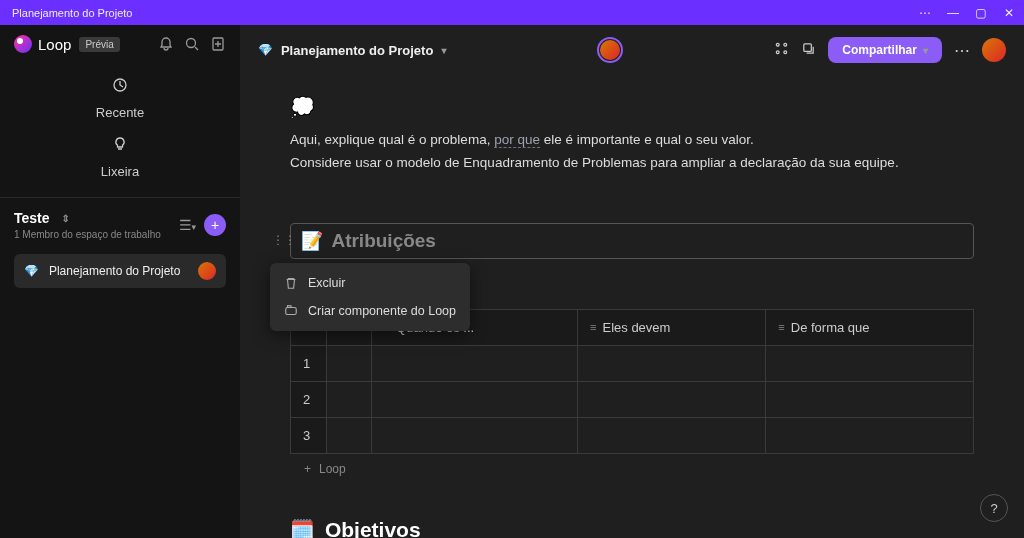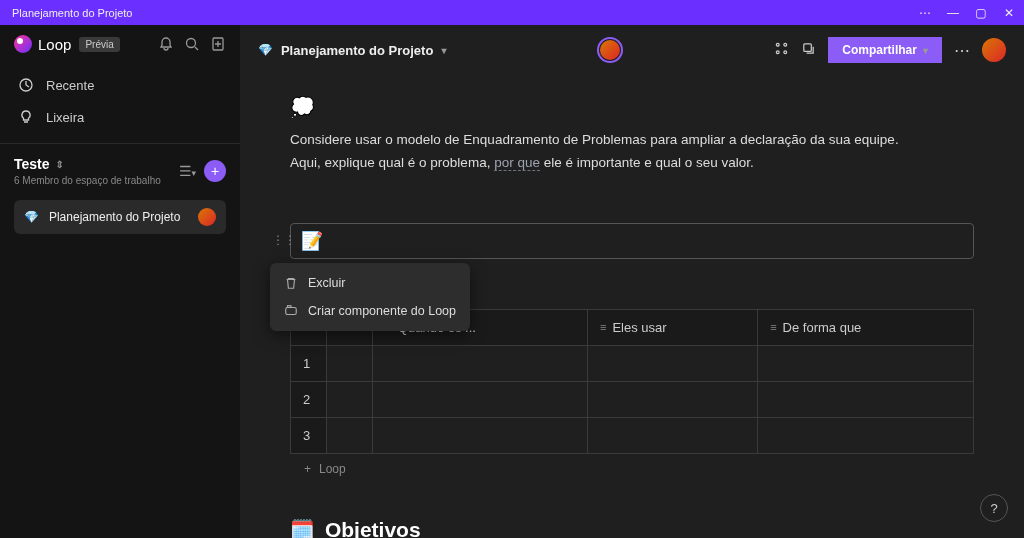--- a/index.html
+++ b/index.html
@@ -15,26 +15,26 @@
     .sidebar { width: 240px; background: #141414; display: flex; flex-direction: column; }
     .sidebar-header { display: flex; align-items: center; padding: 10px 14px; gap: 6px; }
     .logo-icon { width: 18px; height: 18px; background: linear-gradient(135deg, #ff3399, #6b2fff); border-radius: 50%; position: relative; }
     .logo-icon::after { content: ''; position: absolute; width: 6px; height: 6px; background: #fff; border-radius: 50%; top: 3px; left: 3px; }
     .logo-text { font-weight: normal; font-size: 15px; color: #fff; }
     .preview-badge { background: #3a3a3a; color: #ccc; font-size: 10px; padding: 2px 6px; border-radius: 3px; margin-left: 2px; }
     .sidebar-header-icons { margin-left: auto; display: flex; gap: 10px; }
     .header-icon { width: 16px; height: 16px; color: #999; cursor: pointer; }
     
     .sidebar-nav { padding: 6px 0; }
-    .nav-item { display: flex; align-items: center; padding: 8px 18px; gap: 12px; cursor: pointer; color: #ccc; font-size: 13px; }
+    .nav-item { display: flex; align-items: center; padding: 8px 18px; gap: 12px; cursor: pointer; color: #ccc; font-size: 13px; flex-direction: column; }
     .nav-icon { width: 16px; height: 16px; display: flex; align-items: center; justify-content: center; }
     
     .workspace { padding: 12px 14px; border-top: 1px solid #2a2a2a; margin-top: 4px; }
     .workspace-header { display: flex; align-items: center; justify-content: space-between; }
-    .workspace-name { font-size: 14px; font-weight: 600; color: #fff; display: flex; align-items: center; gap: 6px; }
+    .workspace-name { font-size: 14px; font-weight: 600; color: #fff; display: flex; align-items: center; gap: 12px; }
     .workspace-sub { font-size: 10px; color: #888; margin-top: 3px; }
     .workspace-controls { display: flex; gap: 8px; align-items: center; }
     .list-btn { color: #999; font-size: 14px; cursor: pointer; }
     .add-btn { width: 22px; height: 22px; background: #8b5cf6; border-radius: 50%; display: flex; align-items: center; justify-content: center; color: #fff; font-size: 14px; cursor: pointer; }
     
     .workspace-items { margin-top: 14px; }
     .workspace-item { display: flex; align-items: center; padding: 8px 10px; gap: 10px; background: #2a2a2a; border-radius: 6px; cursor: pointer; }
     .gem-icon { color: #00bbff; font-size: 12px; }
     .workspace-item-text { font-size: 12px; color: #eee; flex: 1; }
     .workspace-item-avatar { width: 18px; height: 18px; border-radius: 50%; background: linear-gradient(135deg, #d97706, #dc2626); }
@@ -44,21 +44,21 @@
     
     .main { flex: 1; background: #1f1f1f; display: flex; flex-direction: column; }
     .topbar { height: 50px; display: flex; align-items: center; padding: 0 18px; gap: 12px; }
     .topbar-title { display: flex; align-items: center; gap: 8px; font-size: 13px; font-weight: 600; color: #eee; cursor: pointer; }
     .chevron-down { font-size: 10px; color: #999; }
     .topbar-center { flex: 1; display: flex; justify-content: center; }
     .topbar-avatar-ring { width: 26px; height: 26px; border: 2px solid #8b5cf6; border-radius: 50%; display: flex; align-items: center; justify-content: center; }
     .topbar-avatar { width: 20px; height: 20px; border-radius: 50%; background: linear-gradient(135deg, #d97706, #dc2626); }
     .topbar-right { display: flex; align-items: center; gap: 12px; }
     .tb-icon { color: #ccc; cursor: pointer; font-size: 14px; }
-    .share-btn { background: #8b5cf6; color: #fff; padding: 6px 14px; border-radius: 0; font-size: 12px; font-weight: 600; cursor: pointer; display: flex; align-items: center; gap: 6px; }
+    .share-btn { background: #8b5cf6; color: #fff; padding: 6px 14px; border-radius: 8px; font-size: 12px; font-weight: 600; cursor: pointer; display: flex; align-items: center; gap: 6px; }
     .more-dots { color: #ccc; cursor: pointer; }
     .user-avatar { width: 24px; height: 24px; border-radius: 50%; background: linear-gradient(135deg, #d97706, #dc2626); cursor: pointer; }
     
     .content { flex: 1; padding: 20px 50px; overflow-y: auto; position: relative; }
     
     .section-heading { display: flex; align-items: center; gap: 10px; font-size: 21px; font-weight: bold; color: #fff; margin-bottom: 10px; }
     .section-emoji { font-size: 20px; }
     .section-text { font-size: 13.5px; color: #ddd; line-height: 1.7; }
     .linked { color: #9ca3af; border-bottom: 1px dashed #6b7280; }
     
@@ -146,21 +146,21 @@
       </div>
     </nav>
 
     <div class="workspace">
       <div class="workspace-header">
         <div>
           <div class="workspace-name">
             <span>Teste</span>
             <span style="font-size:10px;color:#888">⇕</span>
           </div>
-          <div class="workspace-sub">6 Membro do espaço de trabalho</div>
+          <div class="workspace-sub">1 Membro do espaço de trabalho</div>
         </div>
         <div class="workspace-controls">
           <span class="list-btn">☰<span style="font-size:9px">▾</span></span>
           <span class="add-btn">+</span>
         </div>
       </div>
       <div class="workspace-items">
         <div class="workspace-item">
           <span class="gem-icon">💎</span>
           <span class="workspace-item-text">Planejamento do Projeto</span>
@@ -205,29 +205,30 @@
         <span class="more-dots">⋯</span>
         <div class="user-avatar"></div>
       </div>
     </div>
 
     <div class="content">
 
       <div class="section-heading">
         <span class="section-emoji">💭</span>
       </div>
-      <p class="section-text">Considere usar o modelo de Enquadramento de Problemas para ampliar a declaração da sua equipe.</p>
       <p class="section-text">
         <span>Aqui, explique qual é o problema, </span><span class="linked">por que</span><span> ele é importante e qual o seu valor.</span>
       </p>
+      <p class="section-text">Considere usar o modelo de Enquadramento de Problemas para ampliar a declaração da sua equipe.</p>
 
       <div class="attr-section">
         <span class="drag-handle">⋮⋮</span>
         <div class="attr-heading-box">
           <span class="section-emoji">📝</span>
+          <span class="h-text">Atribuições</span>
         </div>
 
         <div class="context-menu">
           <div class="ctx-item">
             <span class="ctx-icon">
               <svg viewBox="0 0 16 16" width="14" height="14" fill="none" stroke="currentColor" stroke-width="1.3">
                   <path d="M3 4h10M5 4V3h6v1M4 4l1 10h6l1-10"></path>
                 </svg>
             </span>
             <span>Excluir</span>
@@ -251,21 +252,21 @@
                 <th></th>
                 <th>
                     <div class="th-content">
                       <span class="th-icon">≡</span>
                       <span>Quando os ...</span>
                     </div>
                   </th>
                 <th>
                     <div class="th-content">
                       <span class="th-icon">≡</span>
-                      <span>Eles usar</span>
+                      <span>Eles devem</span>
                     </div>
                   </th>
                 <th>
                     <div class="th-content">
                       <span class="th-icon">≡</span>
                       <span>De forma que</span>
                     </div>
                   </th>
               </tr>
             </thead>

